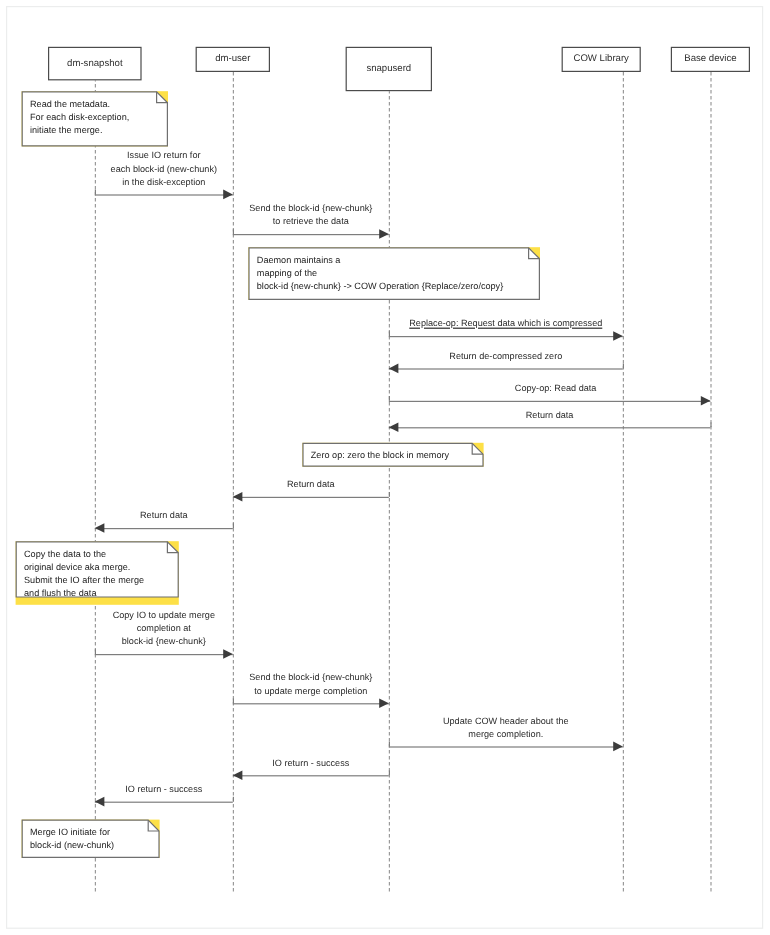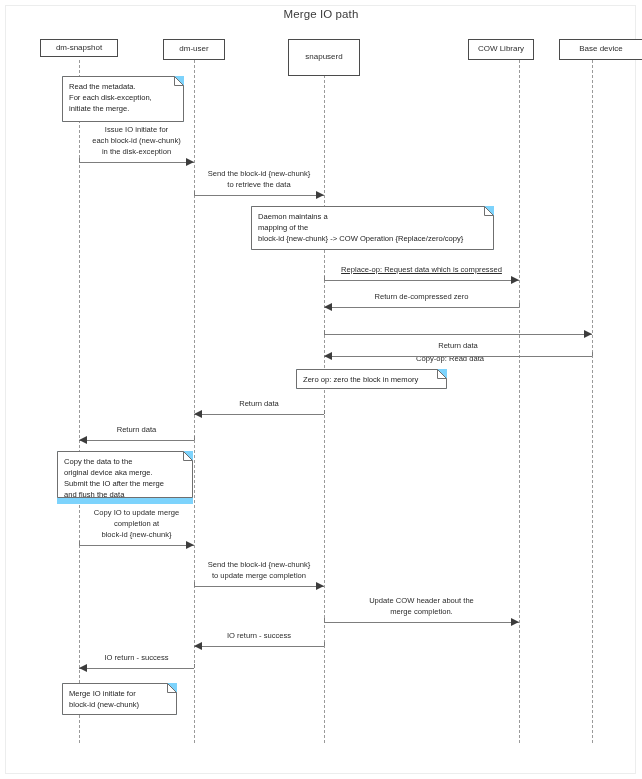--- a/index.html
+++ b/index.html
@@ -86,22 +86,21 @@
     color: #2b2b2b;
     line-height: 1.42;
     white-space: pre-line;
   }
   .msg-label.center {
     text-align: center;
   }
   .note {
     position: absolute;
     box-sizing: border-box;
-    background: #7dd3fc;
-    margin-left: 44px;
+    background: #fde047;
   }
   .note svg {
     position: absolute;
     left: 0;
     top: 0;
     overflow: visible;
   }
   .note .note-text {
     position: relative;
     font-size: 7.6px;
@@ -109,69 +108,68 @@
     line-height: 1.45;
     white-space: pre-line;
     padding: 5px 7px 4px 7px;
   }
 </style>
 </head>
 <body>
 
 <div id="canvas">
   <div id="frame"></div>
-  <div id="title">Merge IO path</div>
   <div id="lifelines">
       <div class="lifeline" style="left: 79px; top: 60px; height: 683px;"></div>
       <div class="lifeline" style="left: 194px; top: 60px; height: 683px;"></div>
       <div class="lifeline" style="left: 324px; top: 60px; height: 683px;"></div>
       <div class="lifeline" style="left: 519px; top: 60px; height: 683px;"></div>
       <div class="lifeline" style="left: 592px; top: 60px; height: 683px;"></div>
     </div>
   <div id="participants">
-      <div class="participant" style="left: 40px; top: 39px; width: 78px; height: 18px; align-items: center;">
+      <div class="participant" style="left: 40px; top: 39px; width: 78px; height: 28px; align-items: center;">
         <span>dm-snapshot</span>
       </div>
       <div class="participant" style="left: 163px; top: 39px; width: 62px; height: 21px;">
         <span>dm-user</span>
       </div>
       <div class="participant" style="left: 288px; top: 39px; width: 72px; height: 37px;">
         <span>snapuserd</span>
       </div>
       <div class="participant" style="left: 468px; top: 39px; width: 66px; height: 21px;">
         <span>COW Library</span>
       </div>
-      <div class="participant" style="left: 559px; top: 39px; width: 84px; height: 21px;">
+      <div class="participant" style="left: 559px; top: 39px; width: 66px; height: 21px;">
         <span>Base device</span>
       </div>
     </div>
   <div id="messages">
       <div class="msg" style="left: 79px; top: 162px; width: 115px;"></div>
       <div class="msg-stub" style="left: 79px; top: 158px; height: 4px;"></div>
       <div class="arrowhead right" style="top: 158px; left: 186px;"></div>
-      <div class="msg-label center" style="left: 79px; width: 115px; top: 125px;">Issue IO initiate for
+      <div class="msg-label center" style="left: 79px; width: 115px; top: 125px;">Issue IO return for
 each block-id (new-chunk)
 in the disk-exception</div>
       <div class="msg" style="left: 194px; top: 195px; width: 130px;"></div>
       <div class="msg-stub" style="left: 194px; top: 191px; height: 4px;"></div>
       <div class="arrowhead right" style="top: 191px; left: 316px;"></div>
       <div class="msg-label center" style="left: 194px; width: 130px; top: 169px;">Send the block-id {new-chunk}
 to retrieve the data</div>
       <div class="msg" style="left: 324px; top: 280px; width: 195px;"></div>
       <div class="msg-stub" style="left: 324px; top: 276px; height: 4px;"></div>
       <div class="arrowhead right" style="top: 276px; left: 511px;"></div>
       <div class="msg-label center" style="left: 324px; width: 195px; top: 265px; text-decoration: underline;">Replace-op: Request data which is compressed</div>
       <div class="msg" style="left: 324px; top: 307px; width: 195px;"></div>
       <div class="msg-stub" style="left: 519px; top: 303px; height: 4px;"></div>
       <div class="arrowhead left" style="top: 303px; left: 324px;"></div>
       <div class="msg-label center" style="left: 324px; width: 195px; top: 292px;">Return de-compressed zero</div>
       <div class="msg" style="left: 324px; top: 334px; width: 268px;"></div>
       <div class="msg-stub" style="left: 324px; top: 330px; height: 4px;"></div>
       <div class="arrowhead right" style="top: 330px; left: 584px;"></div>
-      <div class="msg-label center" style="left: 316px; width: 268px; top: 319px; margin-top: 35px;">Copy-op: Read data</div>
+      <div class="msg-label center" style="left: 329px; width: 268px; top: 319px;">Copy-op: Read data</div>
       <div class="msg" style="left: 324px; top: 356px; width: 268px;"></div>
       <div class="msg-stub" style="left: 592px; top: 352px; height: 4px;"></div>
       <div class="arrowhead left" style="top: 352px; left: 324px;"></div>
       <div class="msg-label center" style="left: 324px; width: 268px; top: 341px;">Return data</div>
       <div class="msg" style="left: 194px; top: 414px; width: 130px;"></div>
       <div class="msg-stub" style="left: 324px; top: 410px; height: 4px;"></div>
       <div class="arrowhead left" style="top: 410px; left: 194px;"></div>
       <div class="msg-label center" style="left: 194px; width: 130px; top: 399px;">Return data</div>
       <div class="msg" style="left: 79px; top: 440px; width: 115px;"></div>
       <div class="msg-stub" style="left: 194px; top: 436px; height: 4px;"></div>

